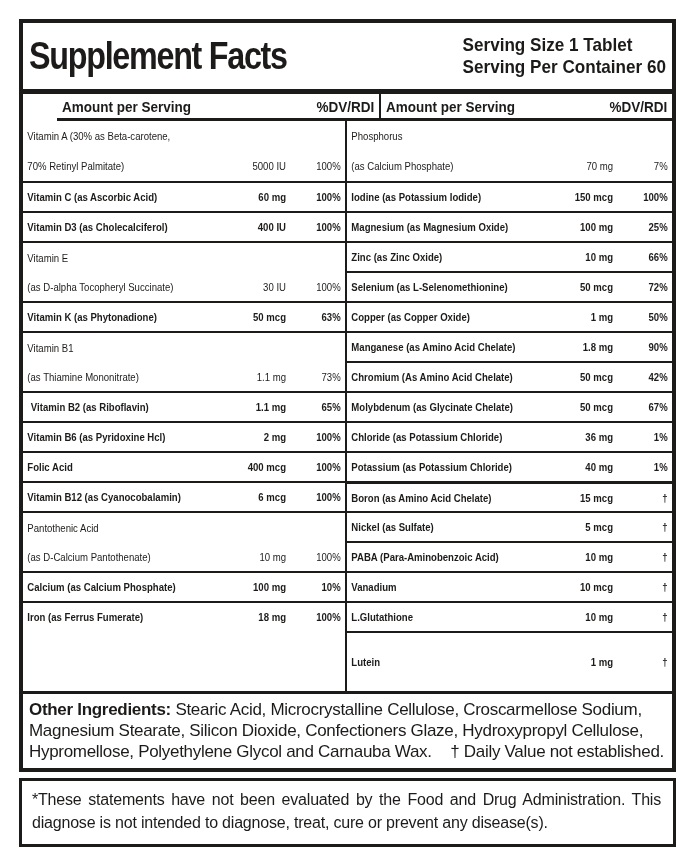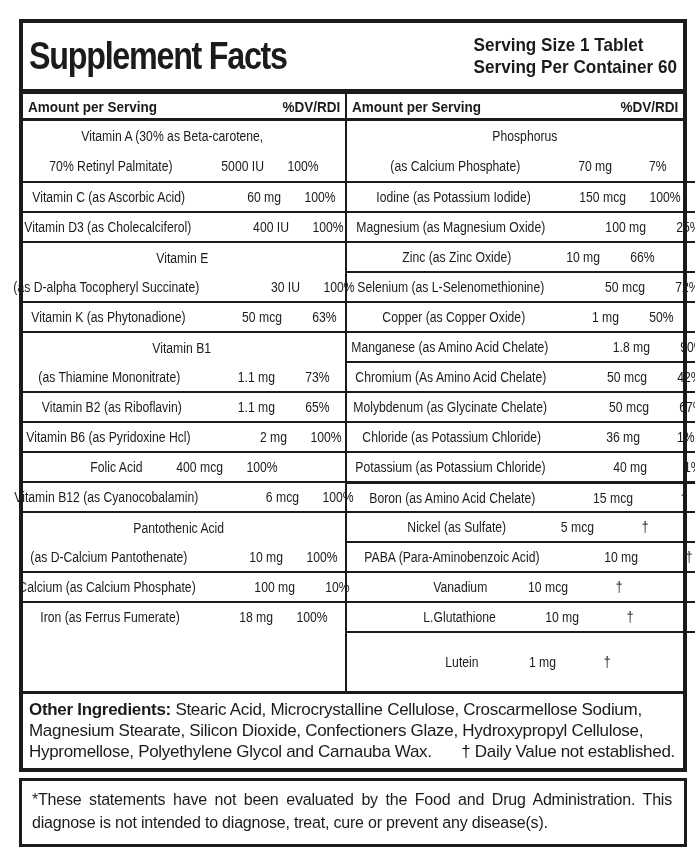--- a/index.html
+++ b/index.html
@@ -4,61 +4,61 @@
 <style>
   :root{
     --ink:#1d1b1a;
   }
   html,body{margin:0;padding:0;background:#ffffff;}
   body{
     width:695px;height:851px;
     font-family:"Liberation Sans","DejaVu Sans",sans-serif;
     color:var(--ink);
   }
-  .page{width:695px;height:819px;box-sizing:border-box;padding:19px 8px 0 19px;}
+  .page{width:695px;height:819px;box-sizing:border-box;padding:19px 19px 0 19px;}
   .main-box{
     border:4px solid var(--ink);
     background:#fff;
   }
   
   .title-row{
     display:flex;justify-content:space-between;align-items:center;
     padding:7px 6px 7px 6px;height:52px;
   }
   .panel-title{
     margin:0;font-size:38px;font-weight:bold;letter-spacing:-1.5px;
     transform:scaleX(0.85);transform-origin:left center;white-space:nowrap;
   }
   .serving-info{
     font-weight:bold;font-size:19px;line-height:22px;
     transform:scaleX(0.9);transform-origin:right center;white-space:nowrap;
     text-align:left;
   }
   .thick-rule{height:5px;background:var(--ink);}
   
-  .col-headers{display:flex;border-bottom:3px solid var(--ink);}
+  .col-headers{display:flex;border-bottom:3px solid var(--ink);margin-left:34px;}
   .hcol{
     box-sizing:border-box;height:24px;display:flex;justify-content:space-between;
     align-items:center;font-weight:bold;font-size:15px;padding:0 5px;
   }
   .hcol.left{width:324px;border-right:2px solid var(--ink);}
   .hcol.right{flex:1;}
   .hdr-amount{transform:scaleX(0.9);transform-origin:left center;white-space:nowrap;}
   .hdr-dv{transform:scaleX(0.9);transform-origin:right center;white-space:nowrap;}
   
   .cols{display:flex;border-bottom:3px solid var(--ink);}
   .col{box-sizing:border-box;}
   .col.left{width:324px;border-right:2px solid var(--ink);}
   .col.right{flex:1;}
   .row{
     box-sizing:border-box;border-top:2px solid var(--ink);
-    display:flex;flex-direction:column;font-size:14px;align-items:center;
+    display:flex;flex-direction:column;font-size:11px;
   }
   .row:first-child{border-top:0;}
-  .row.single{height:30px;}
+  .row.single{height:30px;font-weight:bold;}
   .row.double{height:60px;}
   .row.tall{height:60px;justify-content:center;}
   .row.thick-top{border-top:3px solid var(--ink);}
   .line{flex:1 1 0;display:flex;align-items:center;min-height:0;}
   .row.tall .line{flex:0 0 auto;}
   .nname{
     flex:1 1 0;min-width:0;white-space:nowrap;overflow:visible;
     padding-left:5px;
     transform:scaleX(0.87);transform-origin:left center;
   }

